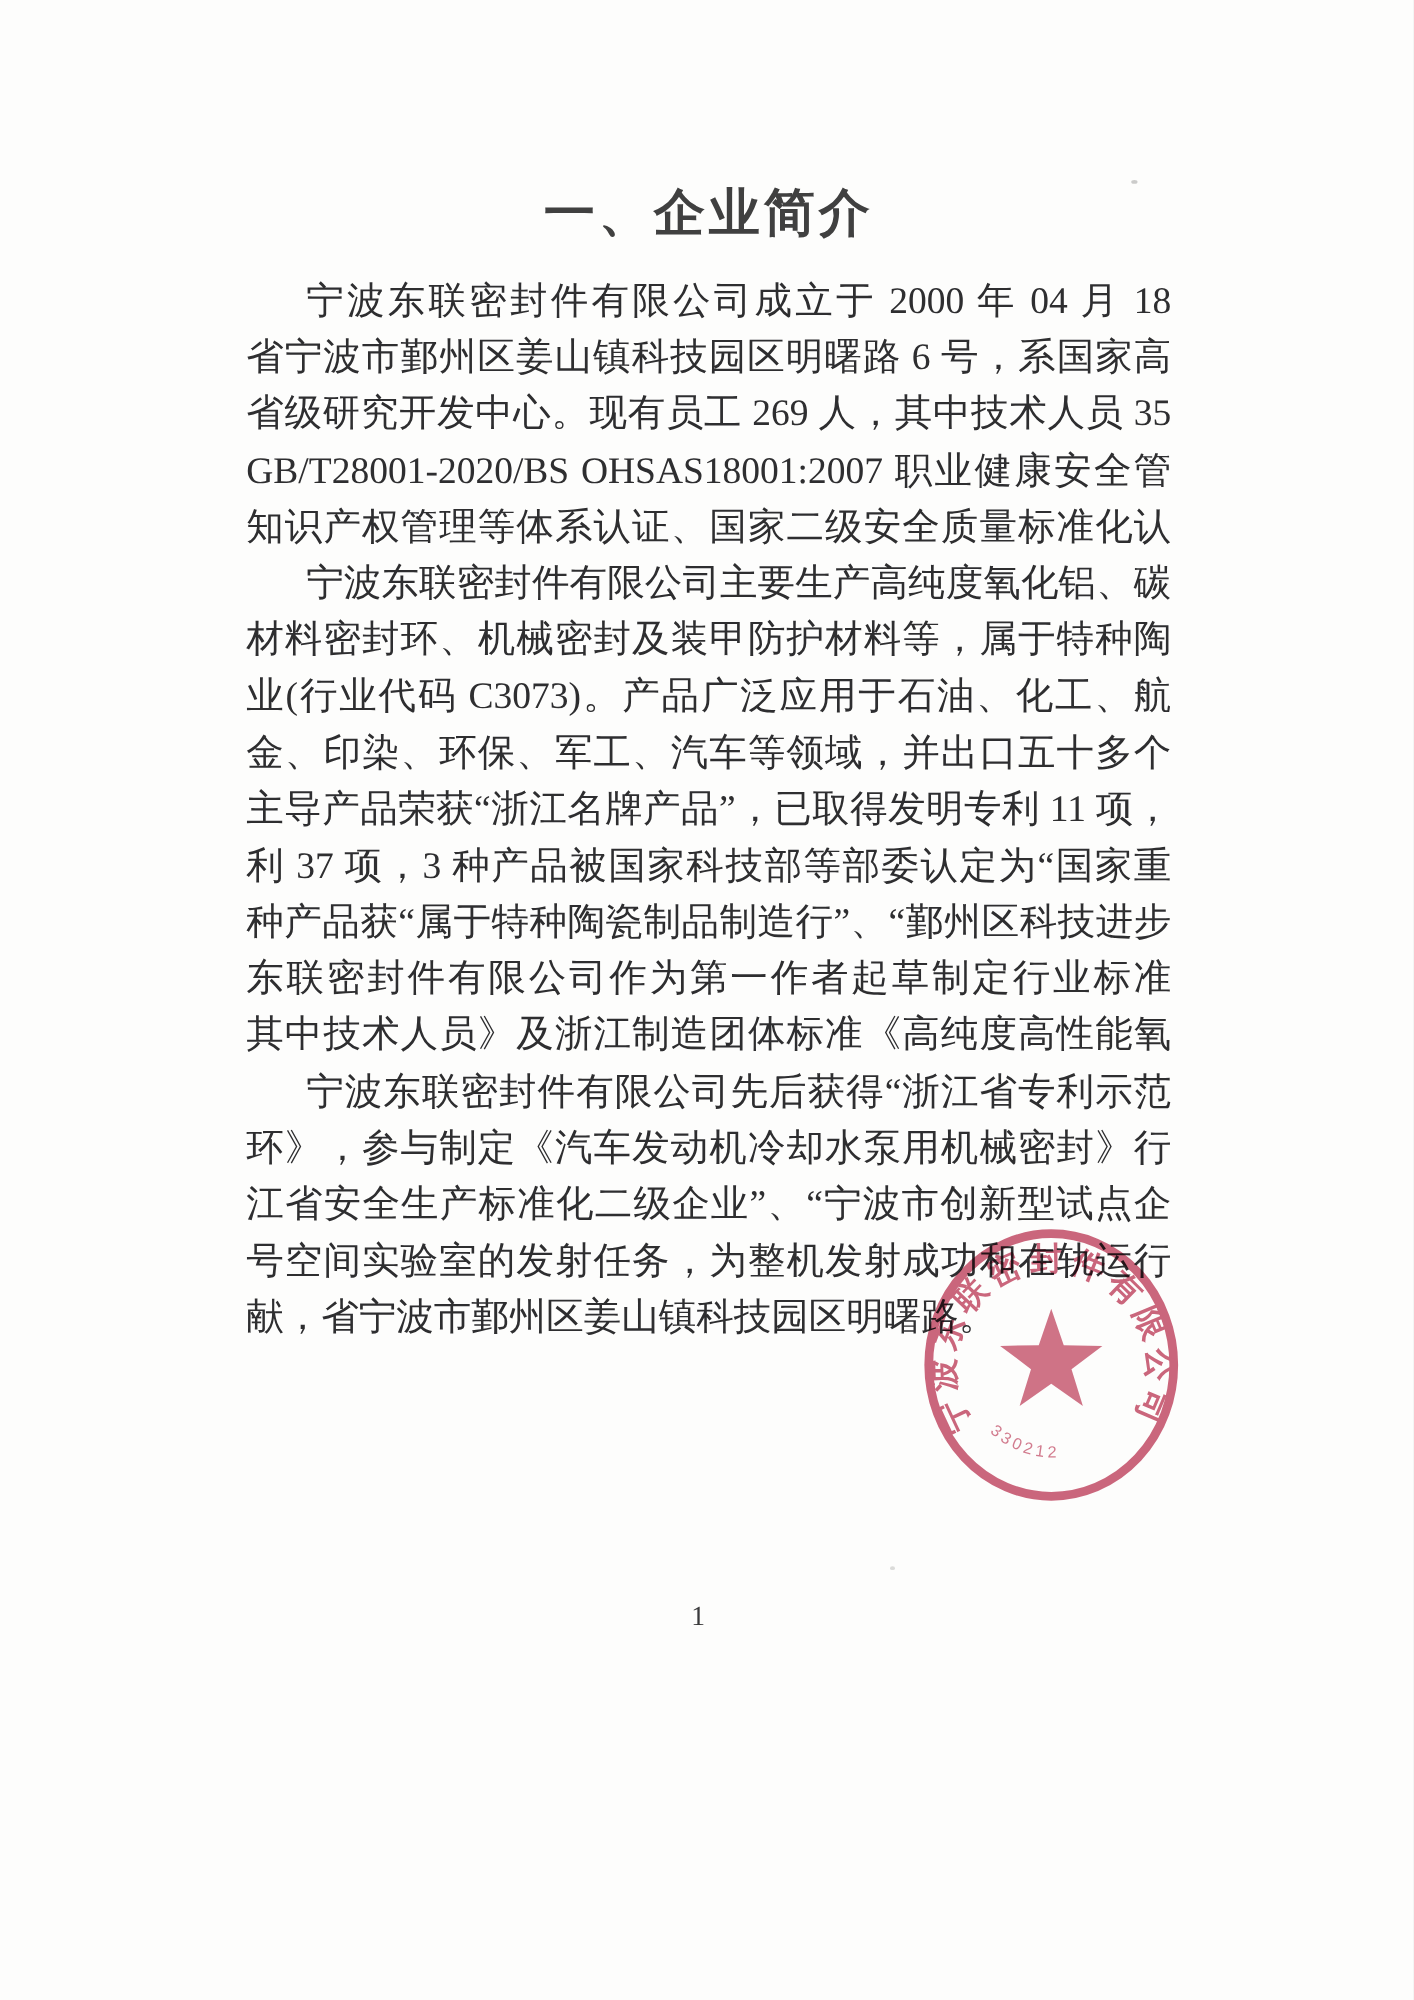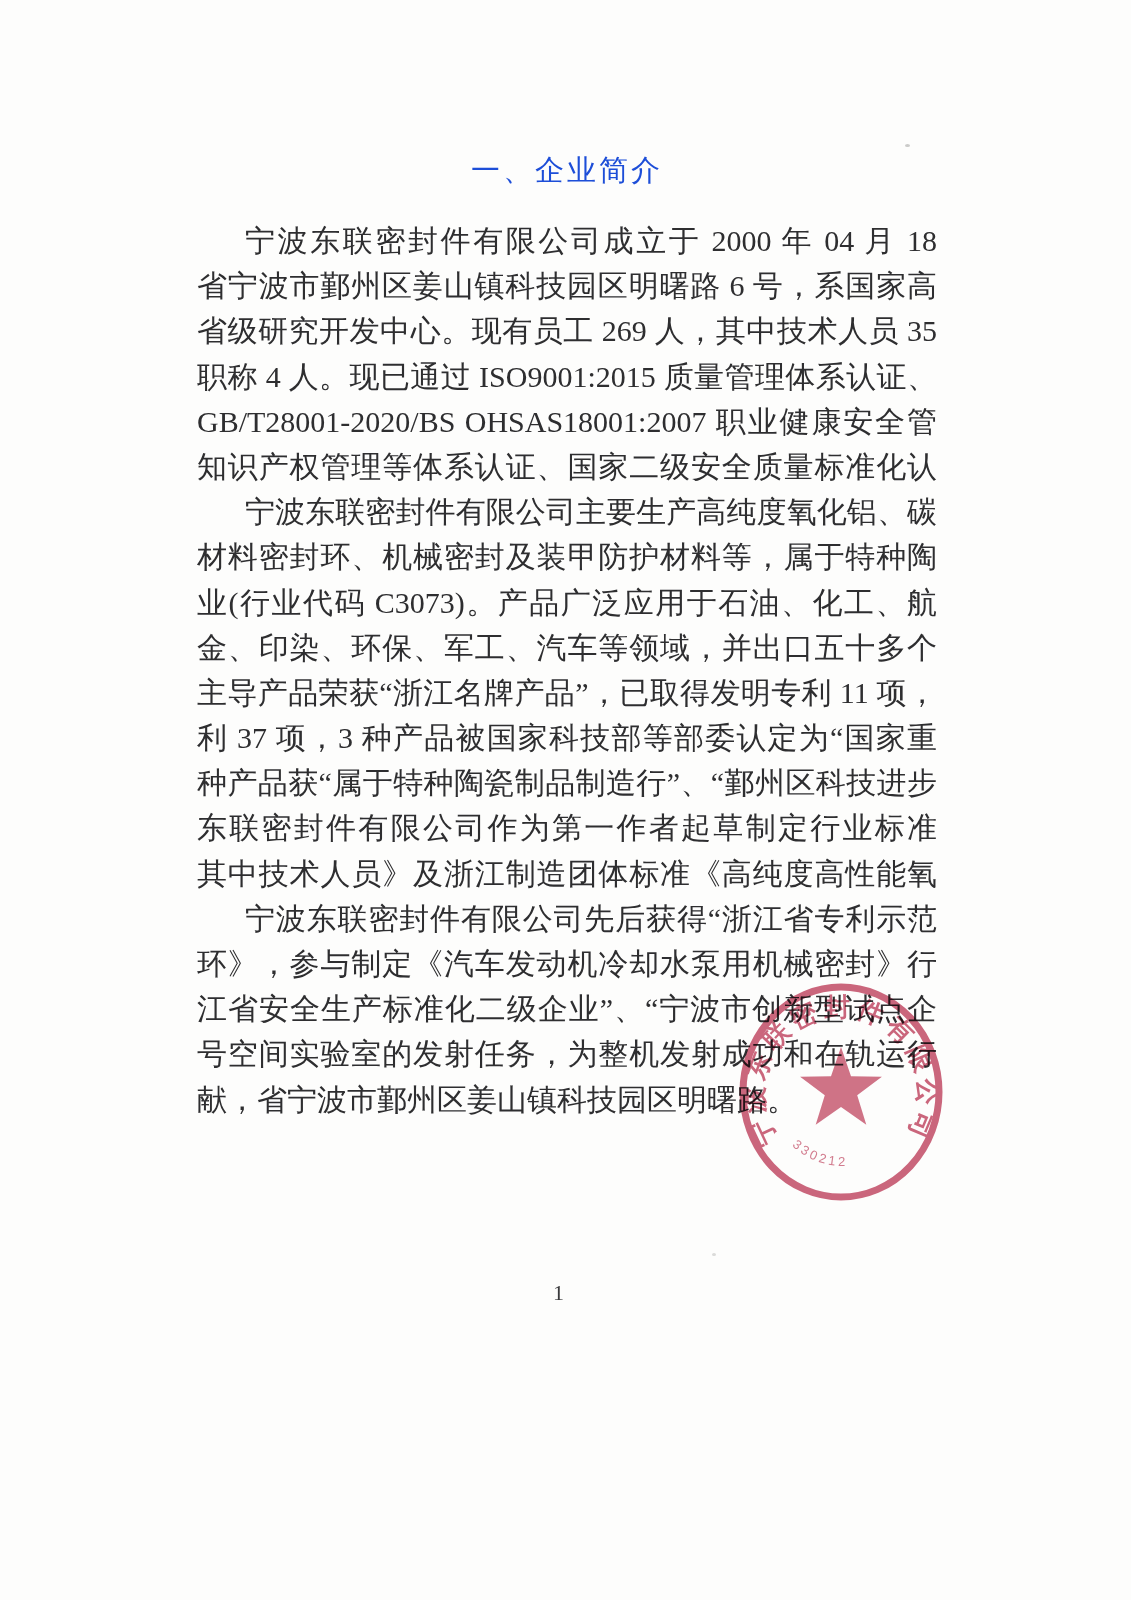--- a/index.html
+++ b/index.html
@@ -15,24 +15,24 @@
   .content{
     position:absolute;
     left:197px; top:0;
     width:740px;
   }
   .doc-title{
     margin-top:150px;
     height:40px;
     line-height:40px;
     text-align:center;
-    font-size:29px;
-    font-weight:normal;
+    font-size:41px;
+    font-weight:bold;
     letter-spacing:3px;
-    color:#1d4ed8;
+    color:#404040;
   }
   .textblock{
     margin-top:28px;
   }
   .line{
     height:45.2px;
     line-height:45.2px;
     font-size:30px;
     text-align:justify;
     text-align-last:justify;
@@ -91,21 +91,20 @@
     <div class="doc-title">一、企业简介</div>
 
     <div class="textblock">
 
         <div class="line first">宁波东联密封件有限公司成立于 2000 年 04 月 18 日，位于浙江</div>
 
         <div class="line">省宁波市鄞州区姜山镇科技园区明曙路 6 号，系国家高新技术企业，</div>
 
         <div class="line">省级研究开发中心。现有员工 269 人，其中技术人员 35 人，中高级</div>
 
-        <div class="line">职称 4 人。现已通过 ISO9001:2015 质量管理体系认证、</div>
 
 
         <div class="line">GB/T28001-2020/BS OHSAS18001:2007 职业健康安全管理体系认证、</div>
 
         <div class="line end">知识产权管理等体系认证、国家二级安全质量标准化认证。</div>
 
         <div class="line first">宁波东联密封件有限公司主要生产高纯度氧化铝、碳化硅等各种</div>
 
         <div class="line">材料密封环、机械密封及装甲防护材料等，属于特种陶瓷制品制造行</div>
 

